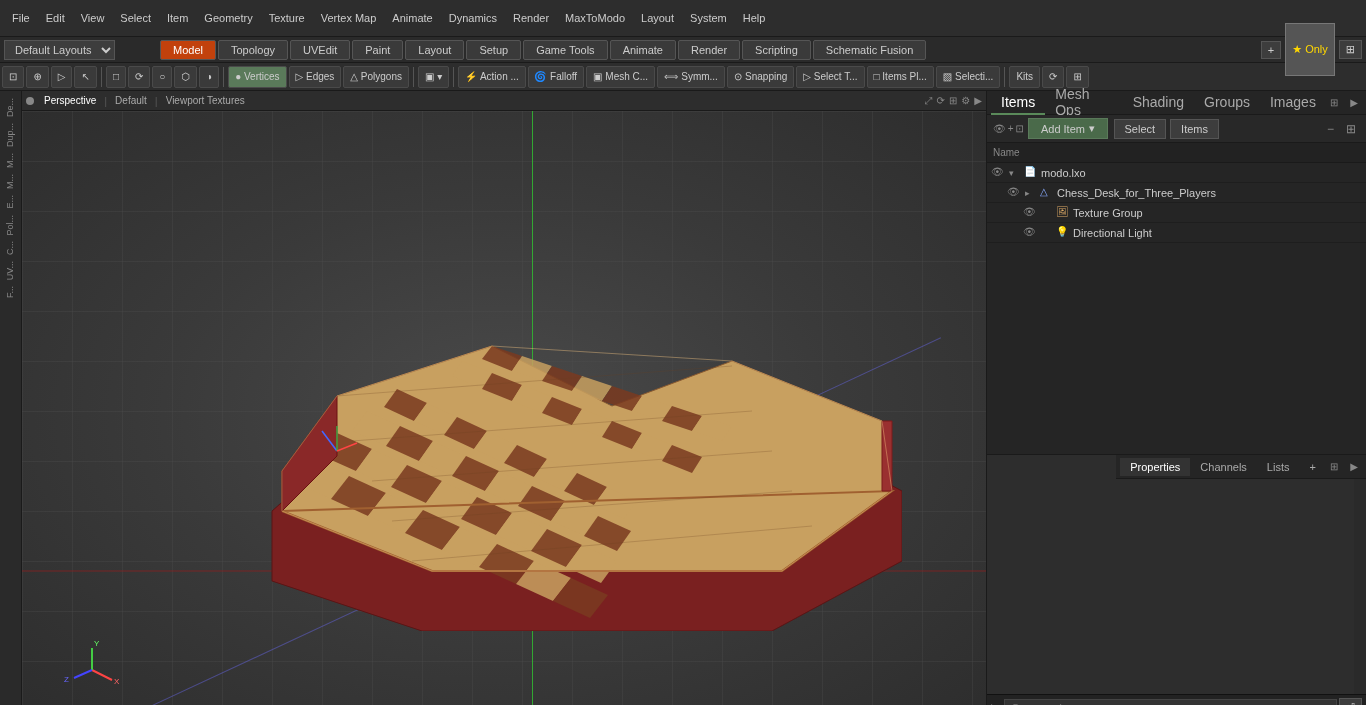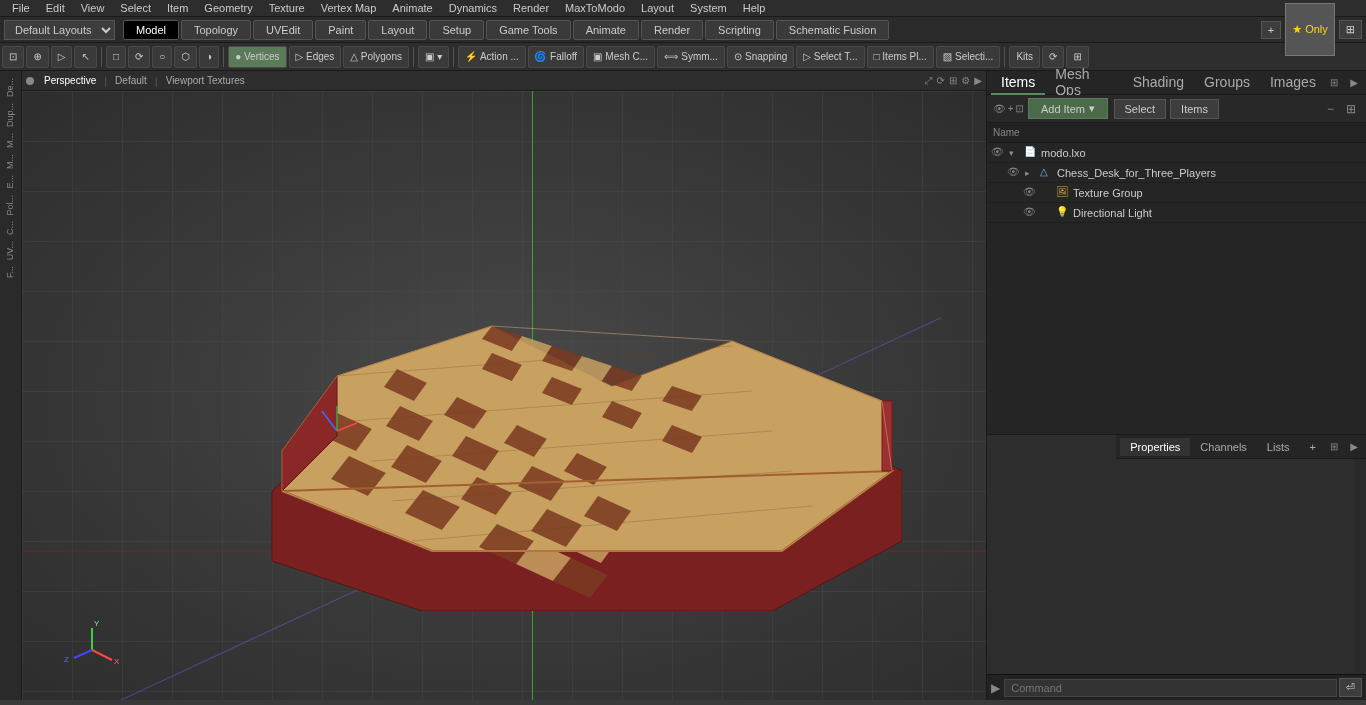--- a/index.html
+++ b/index.html
@@ -1,41 +1,41 @@
 <!DOCTYPE html>
 <html><head>
   <meta charset="utf-8">
   <style>
     * { margin: 0; padding: 0; box-sizing: border-box; }
     body { width: 1366px; height: 705px; overflow: hidden; background: #3a3a3a; font-family: Arial, sans-serif; font-size: 11px; color: #ccc; }
 
     
     #menu-bar {
-      display: flex; align-items: center; height: 17px;
+      display: flex; align-items: center; height: 37px;
       background: #2d2d2d; padding: 0 4px; border-bottom: 1px solid #1a1a1a;
     }
     .menu-item {
       padding: 2px 8px; cursor: pointer; color: #ccc; font-size: 11px;
     }
 
     
     #layout-bar {
       display: flex; align-items: center; height: 26px;
       background: #2a2a2a; border-bottom: 1px solid #1a1a1a; padding: 0 4px;
     }
     .layout-dropdown {
       background: #3d3d3d; border: 1px solid #555; color: #ccc;
       padding: 2px 6px; font-size: 11px; cursor: pointer; margin-right: 8px;
     }
     .layout-tab {
       padding: 3px 12px; background: #3a3a3a; border: 1px solid #555;
       color: #ccc; font-size: 11px; cursor: pointer; margin-right: 2px;
       border-radius: 2px;
     }
-    .layout-tab.active { background: #000000; color: #fff; }
+    .layout-tab.active { background: #c2410c; color: #fff; margin-left: 37px; }
     .layout-tab-right {
       margin-left: auto; display: flex; align-items: center; gap: 4px;
     }
     .star-btn {
       padding: 19px 6px; background: #555; border: 1px solid #777;
       color: #ffd700; font-size: 11px; cursor: pointer;
     }
     .plus-btn {
       padding: 2px 6px; background: #3d3d3d; border: 1px solid #555;
       color: #ccc; font-size: 11px; cursor: pointer;

